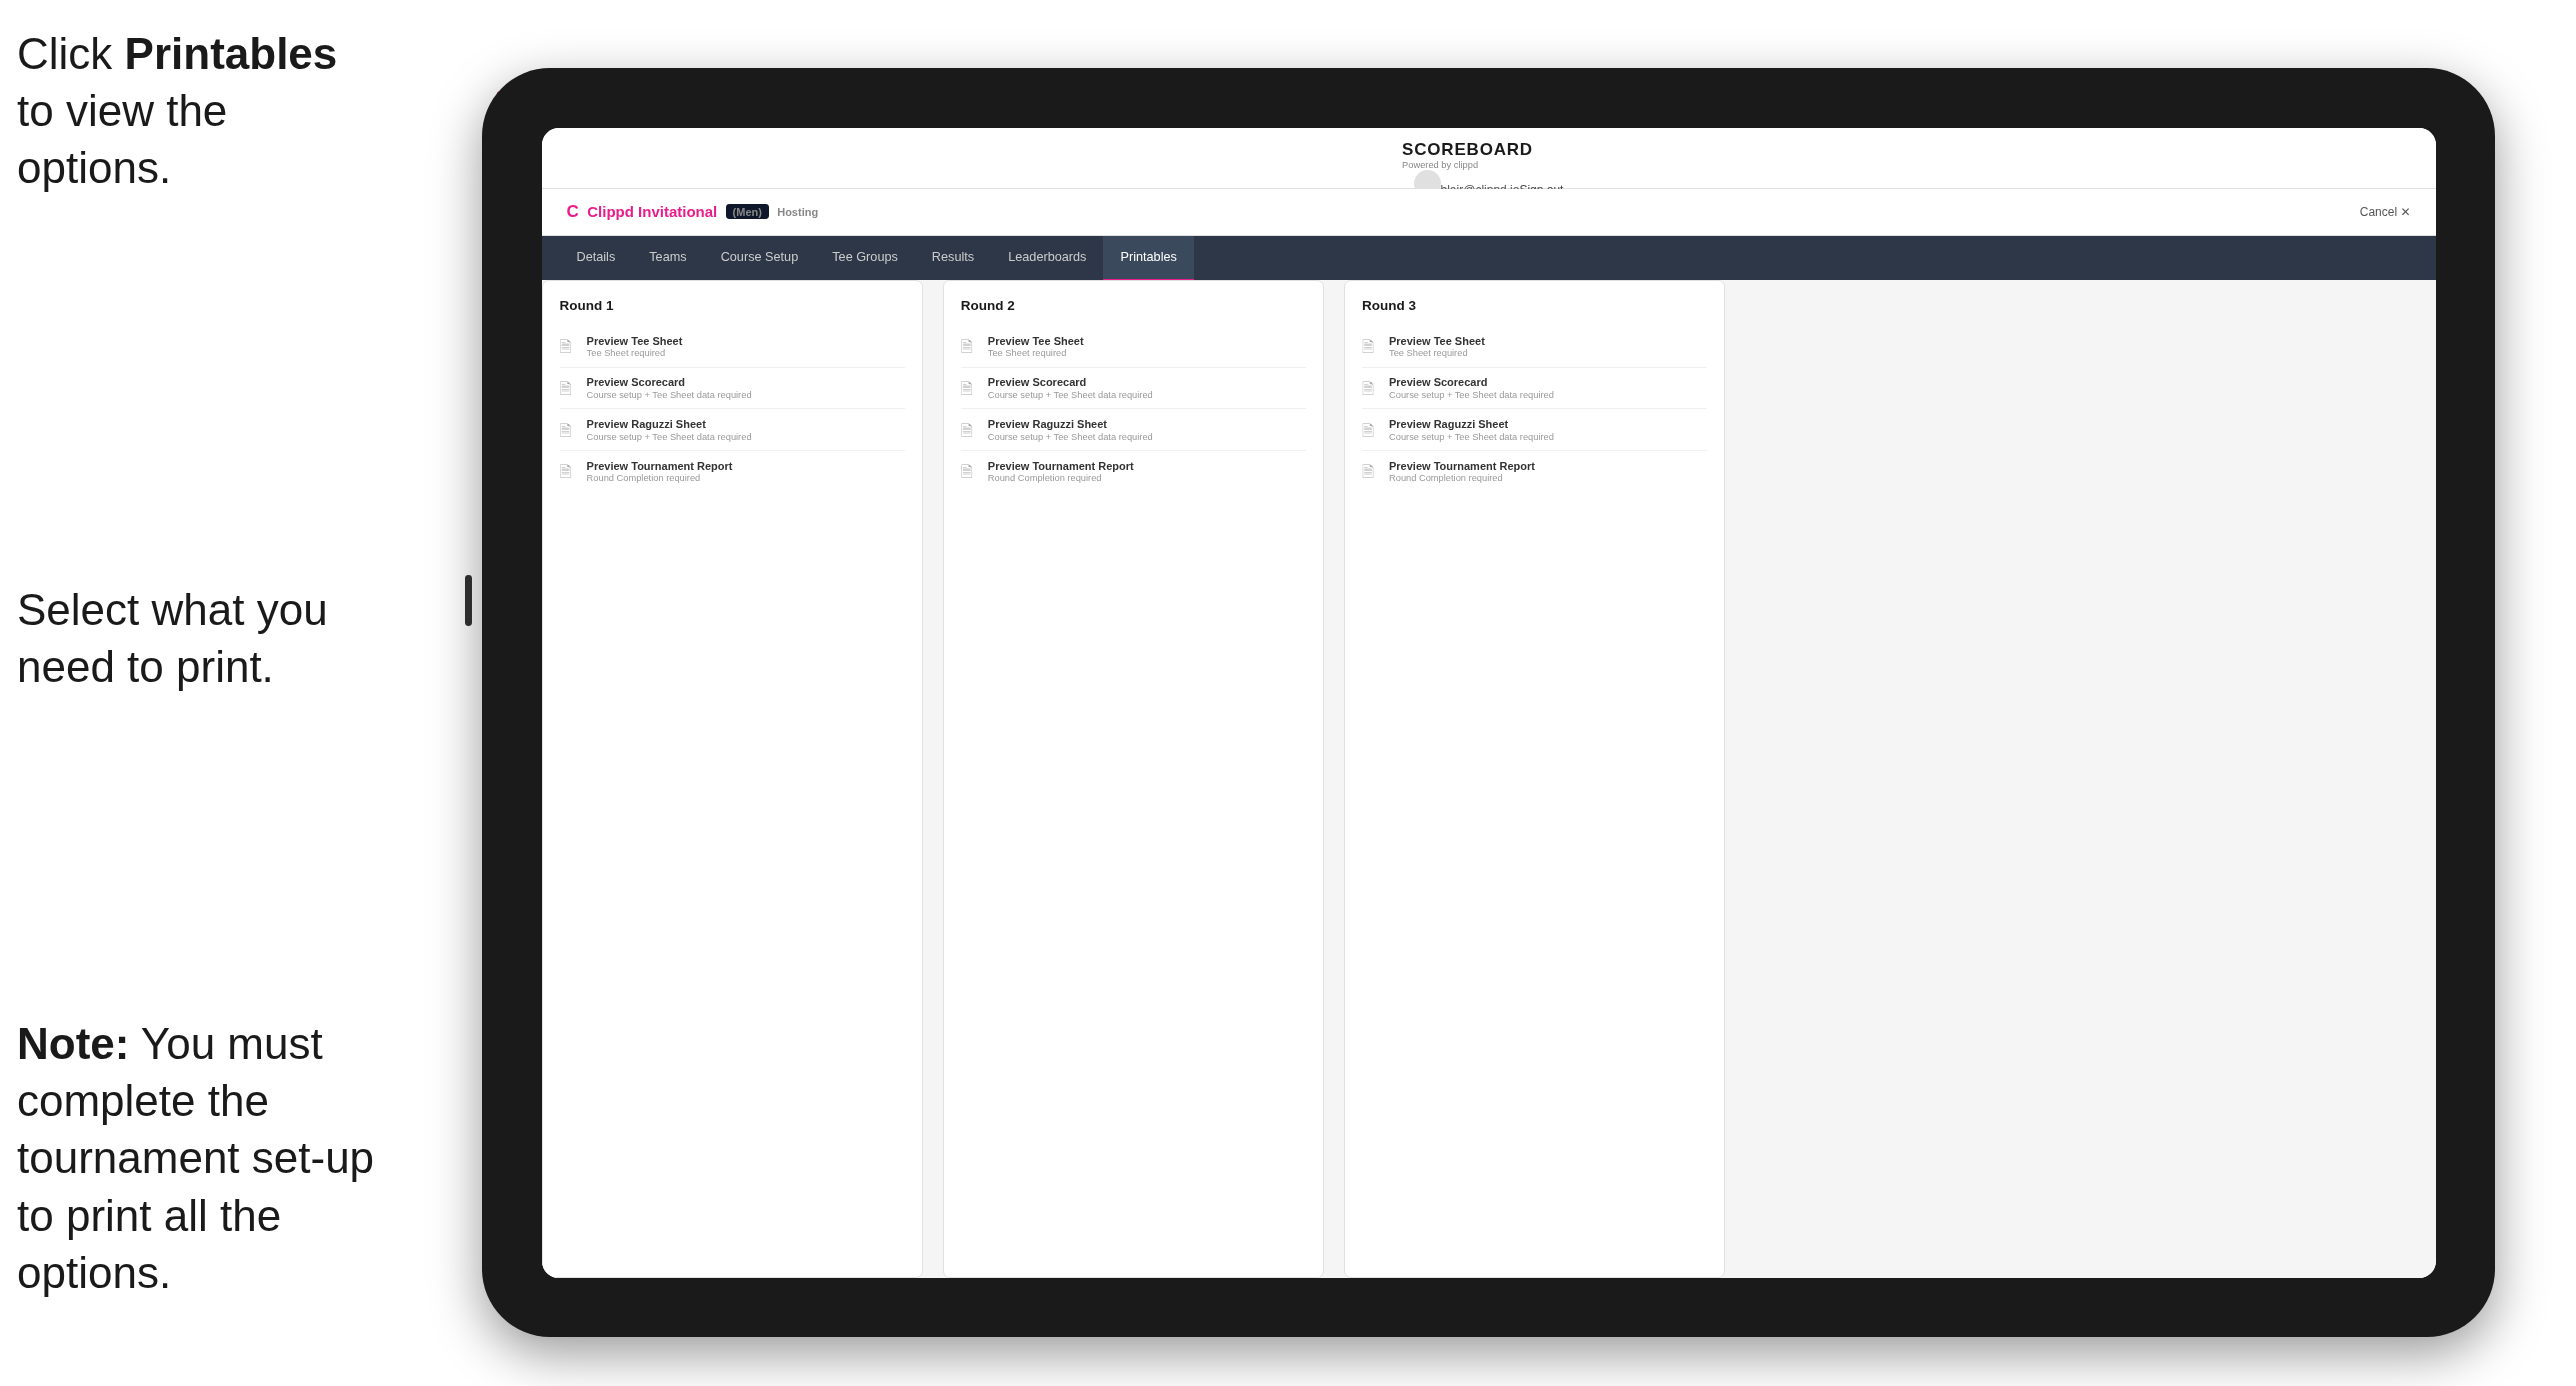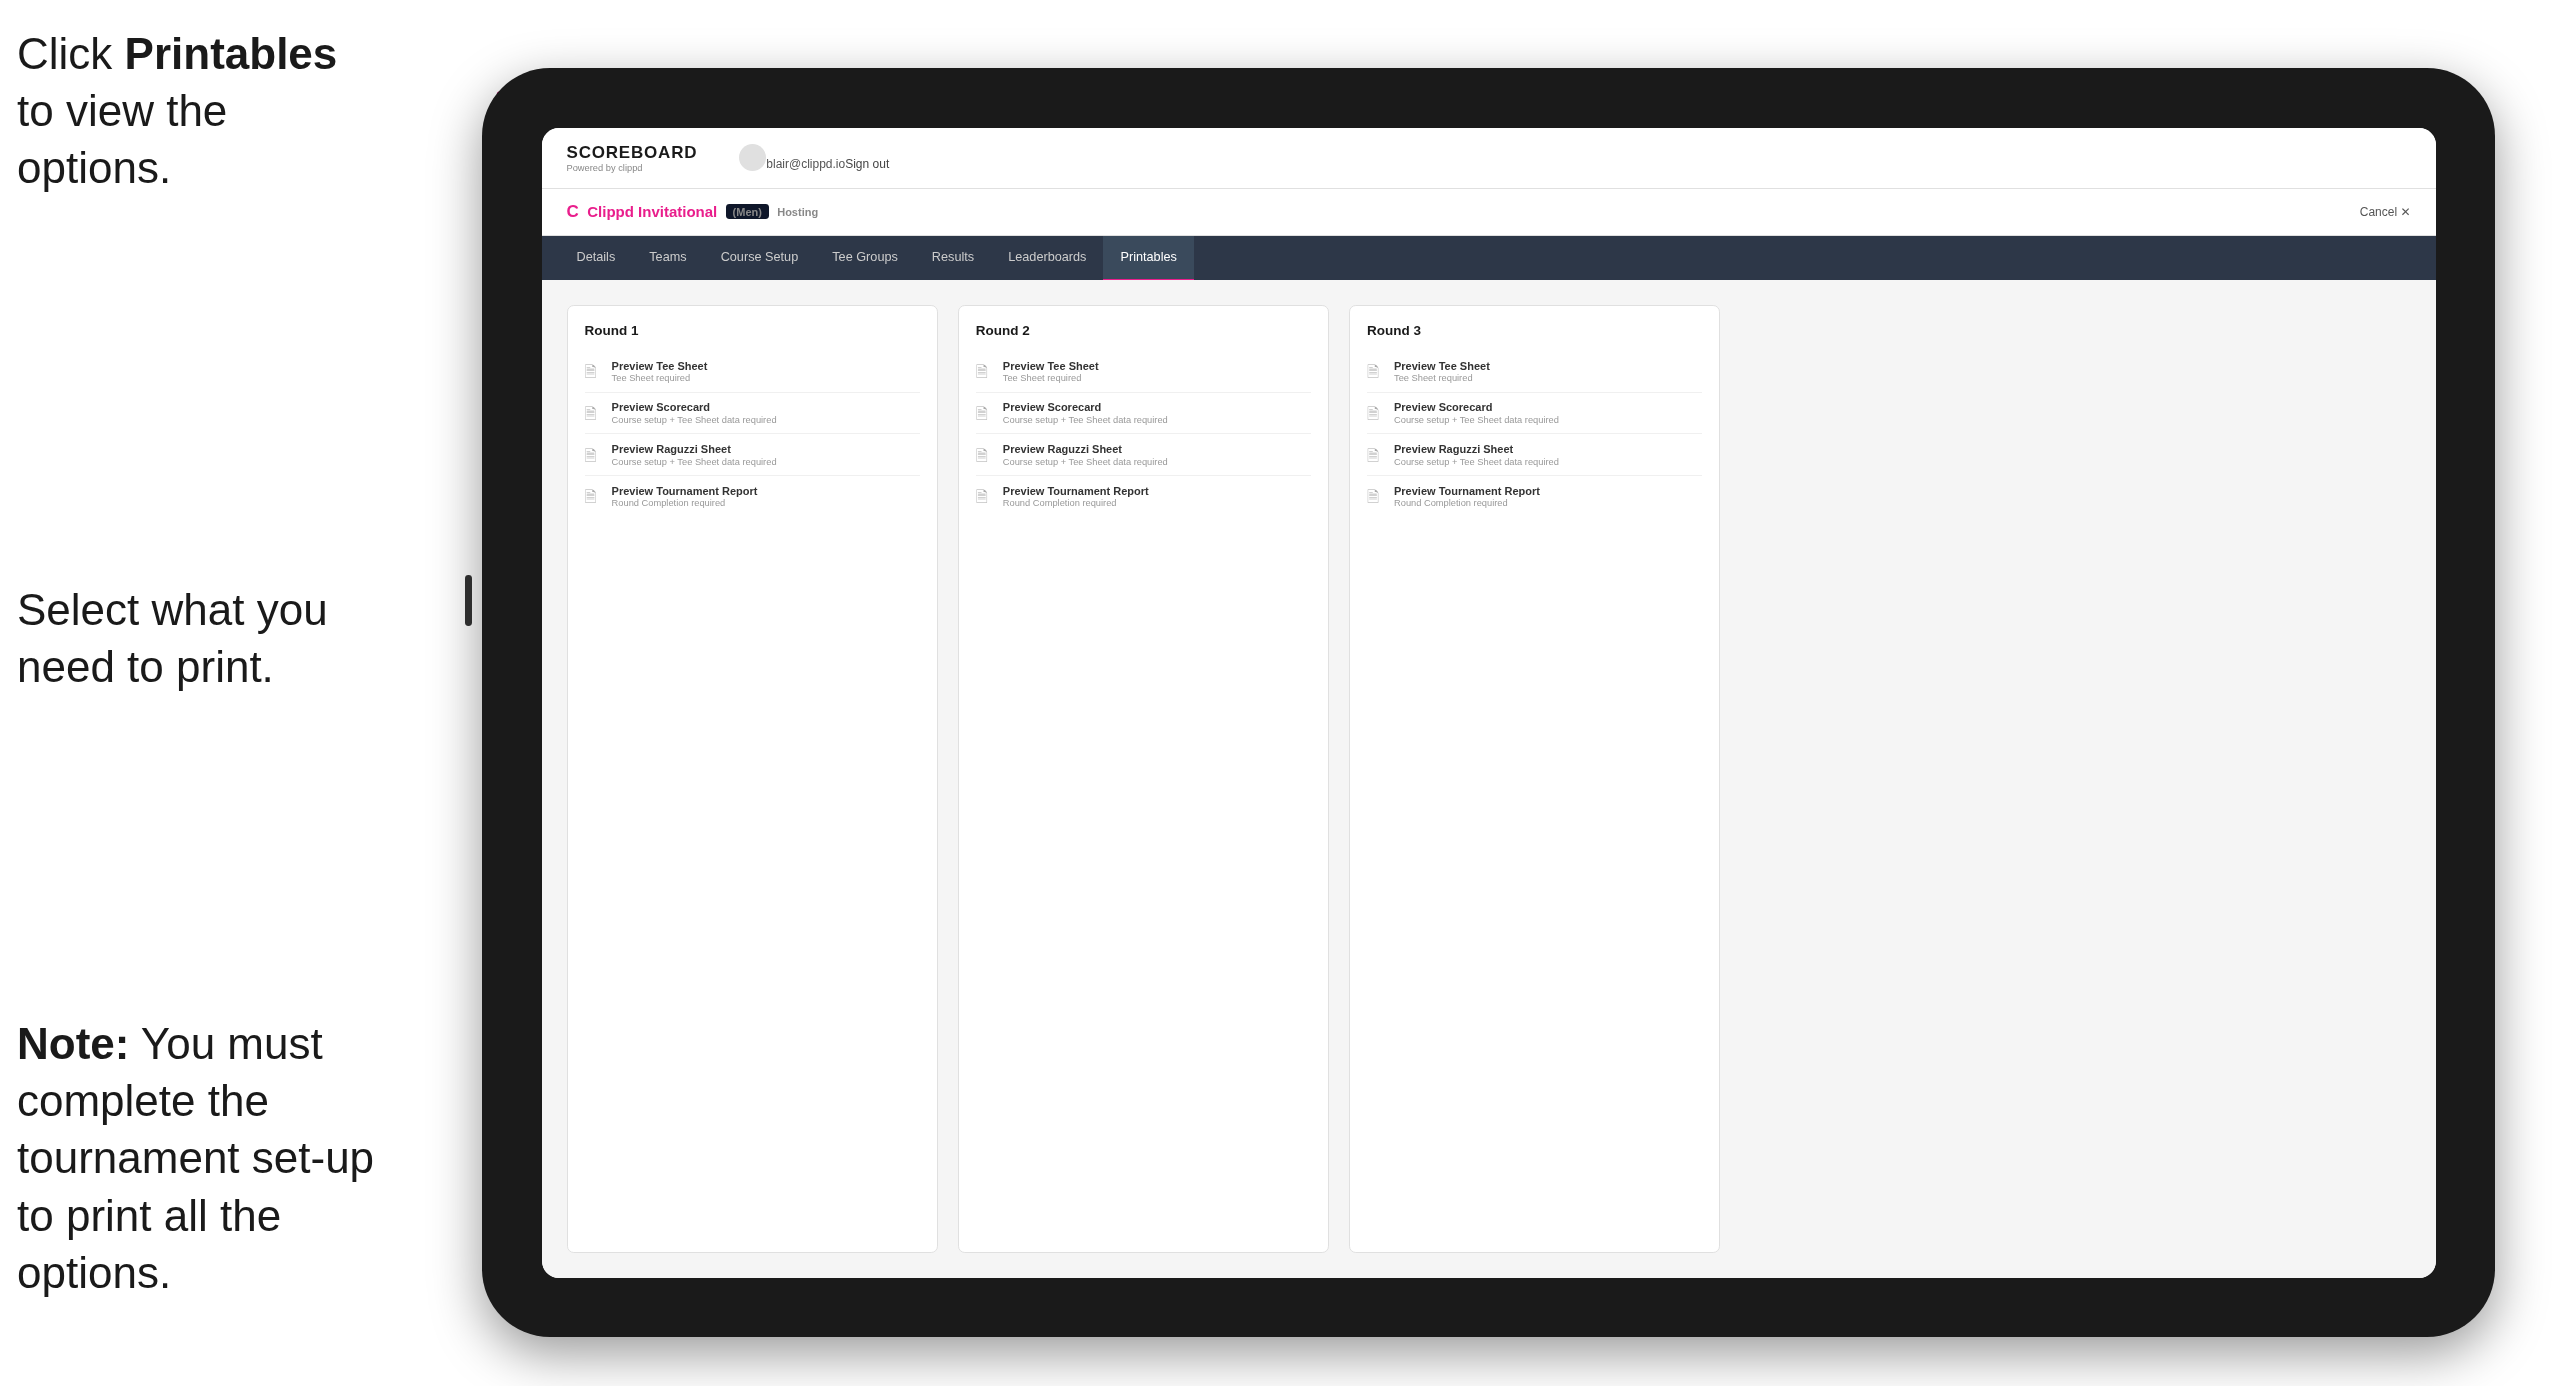--- a/index.html
+++ b/index.html
@@ -62,23 +62,24 @@
       display: flex;
       flex-direction: column;
     }
 
     
     .top-nav {
       background: #ffffff;
       height: 61px;
       display: flex;
       align-items: center;
-      padding: 0 25px;
+      padding: 12px 25px;
       border-bottom: 0.8px solid #e0e0e0;
       flex-shrink: 0;
+      flex-direction: column;
     }
 
     .logo-area {
       display: flex;
       flex-direction: column;
       margin-right: 42px;
     }
     .logo-title {
       font-size: 17px;
       font-weight: 800;
@@ -180,21 +181,20 @@
     .tab-item.active {
       color: #ffffff;
       background: #3a4a5c;
       border-bottom: 1.7px solid #e91e8c;
     }
 
     
     .main-content {
       flex: 1;
       background: #f5f5f5;
-      padding: 25px;
       overflow: auto;
       display: flex;
       gap: 20px;
     }
 
     
     .round-column {
       flex: 1;
       background: #ffffff;
       border-radius: 6.8px;

